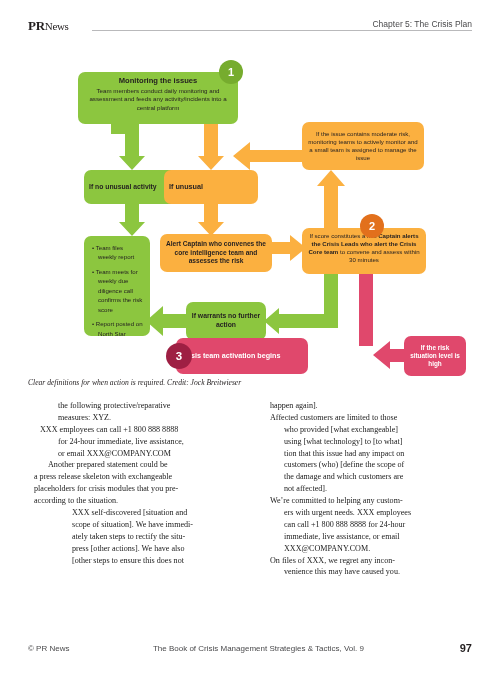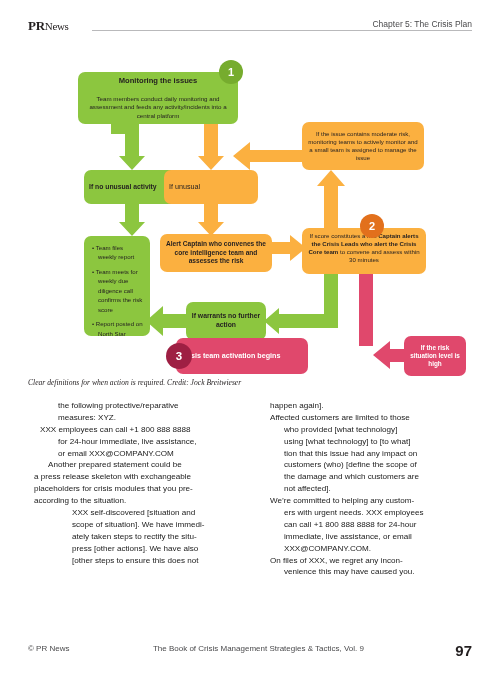--- a/index.html
+++ b/index.html
@@ -18,21 +18,21 @@
   .logo span{font-weight:normal;font-size:11px;}
   .hdr-rule{position:absolute;left:64px;right:0;top:12px;height:1px;background:#b9b9bb;}
   .hdr-title{position:absolute;right:0;top:1px;background:#fff;padding-left:6px;
       font-family:"Liberation Sans",sans-serif;font-size:8.5px;color:#4a4a4c;white-space:nowrap;}
 
   
   .figure{position:absolute;left:28px;top:46px;width:444px;height:330px;}
   .fig-canvas{position:absolute;left:0;top:0;width:444px;height:330px;}
 
   .box{position:absolute;border-radius:7px;box-sizing:border-box;
-       display:flex;align-items:center;justify-content:space-between;
+       display:flex;align-items:center;justify-content:flex-start;
        font-family:"Liberation Sans",sans-serif;color:#231f20;text-align:center;
        line-height:1.2;padding:4px 5px;}
   .box.green{background:#8cc63f;}
   .box.orange{background:#fbb040;}
   .box.pink{background:#e0486c;color:#ffffff;}
   .box .t{display:block;}
   .bold{font-weight:bold;}
 
   .badge{position:absolute;border-radius:50%;display:flex;align-items:center;
          justify-content:center;color:#fff;font-family:"Liberation Sans",sans-serif;
@@ -44,32 +44,32 @@
   .bullets{position:absolute;border-radius:7px;background:#8cc63f;box-sizing:border-box;
            padding:7px 7px 7px 8px;font-family:"Liberation Sans",sans-serif;
            font-size:6.1px;line-height:1.55;color:#231f20;}
   .bullets p{margin:0 0 5px 0;padding-left:6px;text-indent:-6px;}
   .bullets p:last-child{margin-bottom:0;}
   .caption{position:absolute;left:28px;top:378px;width:444px;
       font-family:"Liberation Serif",serif;font-style:italic;font-size:7.6px;color:#231f20;}
 
   
   .cols{position:absolute;left:28px;top:400px;width:444px;height:238px;}
-  .col{position:absolute;top:0;width:202px;font-family:Liberation Sans, sans-serif;
+  .col{position:absolute;top:0;width:202px;font-family:Liberation Serif, serif;
        font-size:8.1px;line-height:1.47;color:#1a1a1a;text-align:left;}
   .col.left{left:30px;width:180px;}
   .col.right{left:242px;width:200px;}
   .col p{margin:0;}
 
   
   .footer{position:absolute;left:28px;right:28px;bottom:22px;height:14px;
       font-family:"Liberation Sans",sans-serif;font-size:8px;color:#4a4a4c;}
   .f-left{position:absolute;left:0;top:0;}
   .f-center{position:absolute;left:50%;transform:translateX(-46%);top:0;white-space:nowrap;}
-  .f-page{position:absolute;right:0;top:-2px;font-weight:bold;font-size:15px;color:#231f20;}
+  .f-page{position:absolute;right:0;top:-2px;font-weight:bold;font-size:11px;color:#231f20;}
 </style>
 </head>
 <body>
 
 <div class="page">
 
   <div class="header">
     <div class="logo"><b>PR</b><span>News</span></div>
     <div class="hdr-rule"></div>
     <div class="hdr-title">Chapter 5: The Crisis Plan</div>
@@ -103,21 +103,21 @@
     </svg>
 
     <div class="box green" style="left:50px;top:26px;width:160px;height:52px;flex-direction:column;">
       <span class="t bold" style="font-size:7.6px;margin-bottom:2px;">Monitoring the issues</span>
       <span class="t" style="font-size:6.2px;line-height:1.35;">Team members conduct daily monitoring and assessment and feeds any activity/incidents into a central platform</span>
     </div>
     <div class="badge b1" style="left:191px;top:14px;width:24px;height:24px;font-size:11px;">1</div>
 
     <div class="box green" style="left:56px;top:124px;width:96px;height:34px;font-size:6.8px;font-weight:bold;">If no unusual activity</div>
 
-    <div class="box orange" style="left:136px;top:124px;width:94px;height:34px;font-size:7.2px;font-weight:normal;">If unusual</div>
+    <div class="box orange" style="left:136px;top:124px;width:94px;height:34px;font-size:7.2px;font-weight:bold;">If unusual</div>
 
     <div class="box orange" style="left:274px;top:76px;width:122px;height:48px;font-size:6.1px;line-height:1.35;">If the issue contains moderate risk, monitoring teams to actively monitor and a small team is assigned to manage the issue</div>
 
     <div class="bullets" style="left:56px;top:190px;width:66px;height:100px;">
       <p>• Team files weekly report</p>
       <p>• Team meets for weekly due diligence call confirms the risk score</p>
       <p>• Report posted on North Star</p>
     </div>
 
     <div class="box orange" style="left:132px;top:188px;width:112px;height:38px;font-size:6.6px;font-weight:bold;line-height:1.3;">Alert Captain who convenes the core intelligence team and assesses the risk</div>
@@ -151,21 +151,21 @@
       <p style="margin-left:14px;">XXX self-discovered [situation and</p>
       <p style="margin-left:14px;">scope of situation]. We have immedi-</p>
       <p style="margin-left:14px;">ately taken steps to rectify the situ-</p>
       <p style="margin-left:14px;">press [other actions]. We have also</p>
       <p style="margin-left:14px;">[other steps to ensure this does not</p>
     </div>
 
     <div class="col right">
       <p>happen again].</p>
       <p>Affected customers are limited to those</p>
-      <p style="margin-left:14px;">who provided [what technology]</p>
+      <p style="margin-left:14px;">who provided [what exchangeable]</p>
       <p style="margin-left:14px;">using [what technology] to [to what]</p>
       <p style="margin-left:14px;">tion that this issue had any impact on</p>
       <p style="margin-left:14px;">customers (who) [define the scope of</p>
       <p style="margin-left:14px;">the damage and which customers are</p>
       <p style="margin-left:14px;">not affected].</p>
       <p>We’re committed to helping any custom-</p>
       <p style="margin-left:14px;">ers with urgent needs. XXX employees</p>
       <p style="margin-left:14px;">can call +1 800 888 8888 for 24-hour</p>
       <p style="margin-left:14px;">immediate, live assistance, or email</p>
       <p style="margin-left:14px;">XXX@COMPANY.COM.</p>

